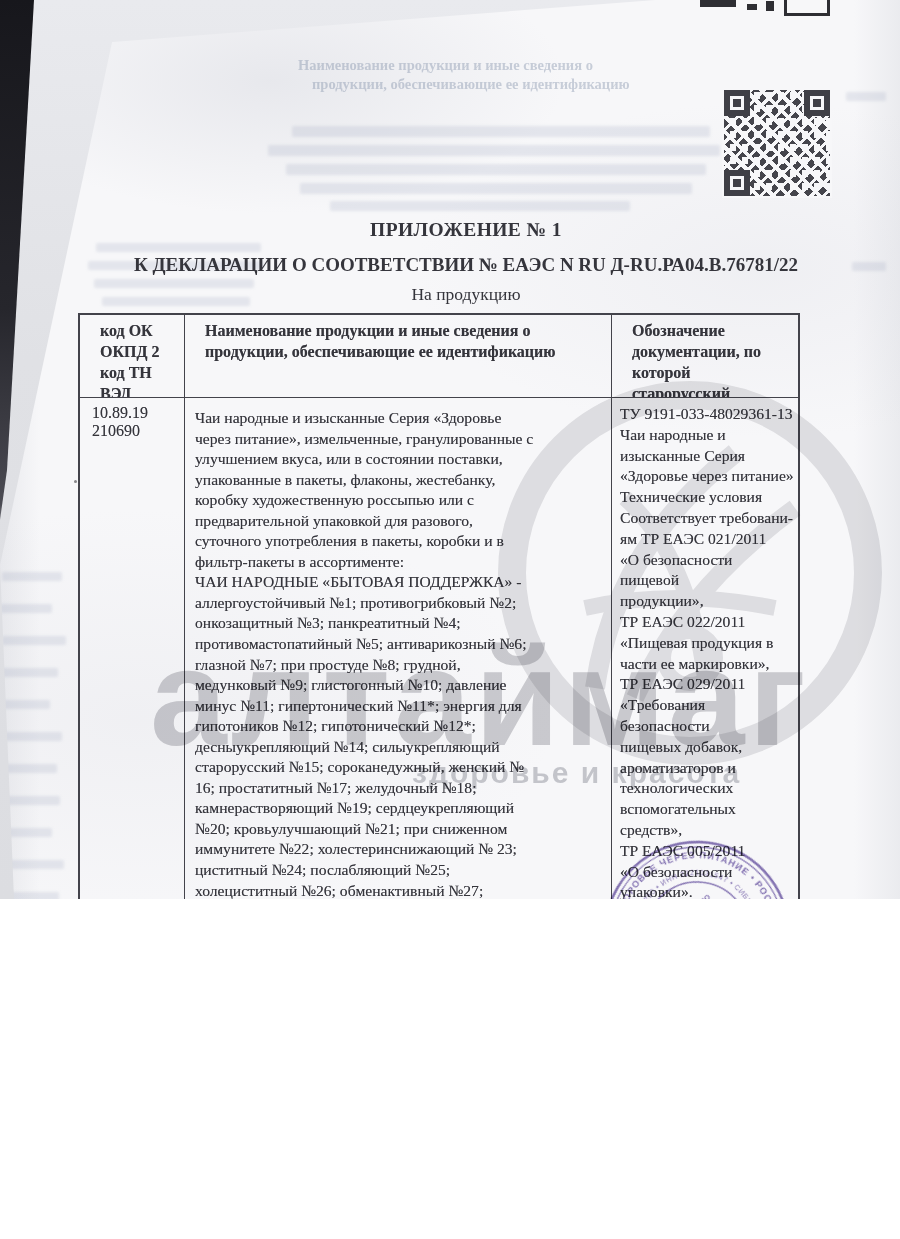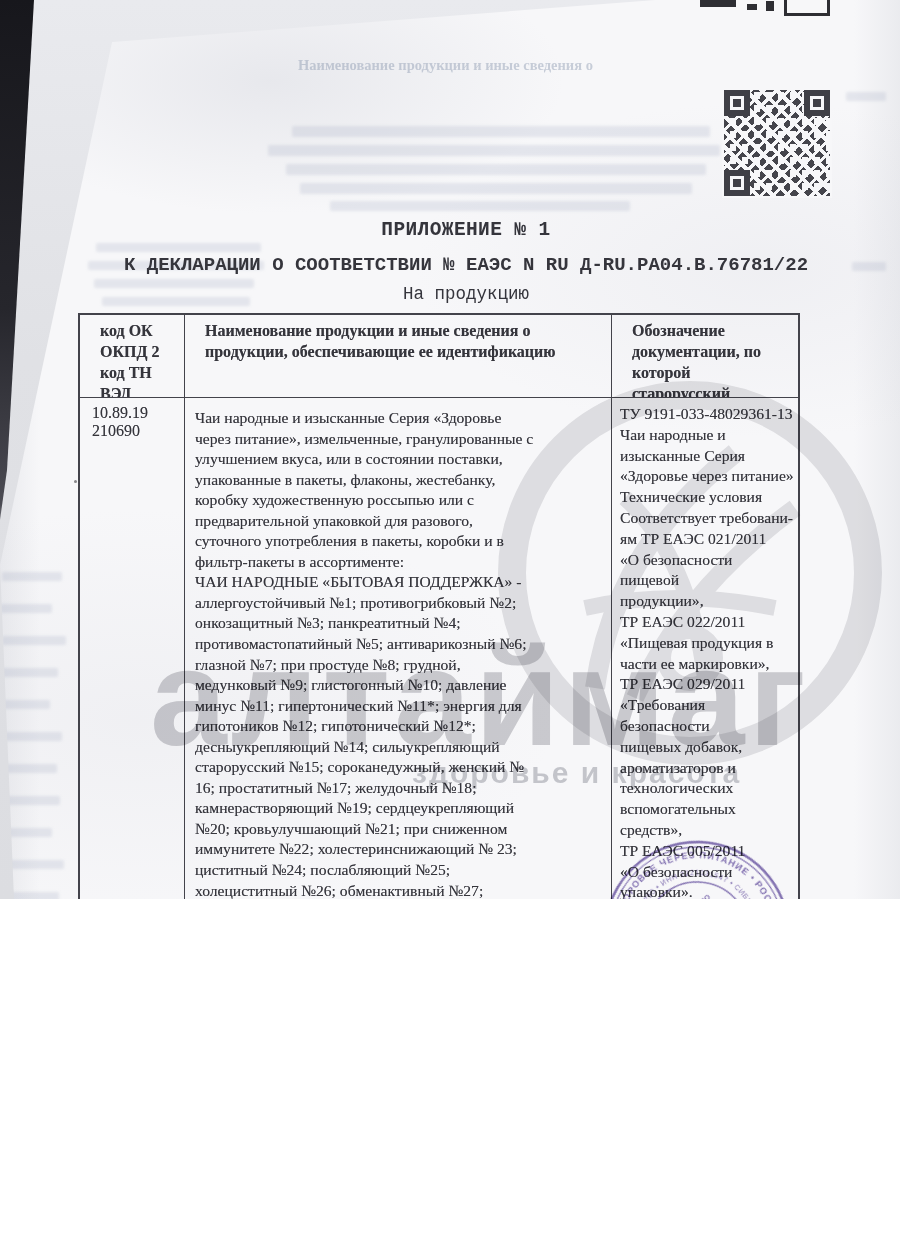--- a/index.html
+++ b/index.html
@@ -10,21 +10,21 @@
     radial-gradient(ellipse 420px 190px at 30% 9%, rgba(208,210,218,.40), transparent 70%),
     radial-gradient(ellipse 500px 240px at 85% 30%, rgba(215,216,224,.25), transparent 70%),
     radial-gradient(ellipse 600px 300px at 15% 80%, rgba(214,215,222,.22), transparent 70%),
     linear-gradient(90deg, rgba(205,207,214,.35) 0, transparent 40px),
     linear-gradient(270deg, rgba(205,207,214,.30) 0, transparent 46px);}
   .tmark{position:absolute;background:#2e2e33;}
   .tmark.outline{background:transparent;border:3px solid #2e2e33;}
   .gbar{position:absolute;background:rgba(128,143,170,.17);filter:blur(1.4px);border-radius:2px;}
   .gbar.dk{background:rgba(95,105,128,.33);filter:blur(.6px);}
   .ghost-text{position:absolute;font-size:14.5px;font-weight:bold;color:rgba(106,122,152,.34);filter:blur(.55px);white-space:nowrap;}
-  .title{position:absolute;left:36px;width:860px;text-align:center;font-weight:bold;font-family:Liberation Mono, monospace;}
+  .title{position:absolute;left:36px;width:860px;text-align:center;font-weight:bold;}
   .title1{top:219px;font-size:19.5px;letter-spacing:.4px;}
   .title2{top:254px;font-size:19px;}
   .title3{top:284px;font-size:17.5px;font-weight:normal;}
   .doc-table{position:absolute;left:78px;top:313px;width:722px;height:905px;display:grid;grid-template-columns:104px 427px 1fr;grid-template-rows:82px 1fr;border:2px solid #43434b;box-sizing:border-box;background:transparent;z-index:3;}
   .cell{border-left:1.6px solid #43434b;border-top:1.6px solid #43434b;box-sizing:border-box;white-space:pre-line;overflow:hidden;text-shadow:0 0 .4px rgba(53,53,60,.55);}
   .cell.first-col{border-left:none;}
   .cell.head{border-top:none;font-weight:bold;font-size:16px;line-height:21px;padding:5px 8px 2px 20px;}
   .cell.b1{font-size:16px;line-height:18px;padding:6px 4px 0 12px;}
   .cell.b2{font-size:15.6px;line-height:20.55px;padding:10px 6px 0 10px;}
   .cell.b3{font-size:15.6px;line-height:20.8px;padding:6px 4px 0 8px;}
@@ -51,20 +51,21 @@
   <div class="dark-wedge"></div>
 
   <div class="paper">
 
     <div class="tmark" style="left:700px;top:0;width:36px;height:7px;"></div>
     <div class="tmark" style="left:747px;top:4px;width:10px;height:6px;"></div>
     <div class="tmark" style="left:766px;top:1px;width:8px;height:10px;"></div>
     <div class="tmark outline" style="left:784px;top:0;width:40px;height:13px;border-top:none;"></div>
 
     <div class="ghost-text" style="left:298px;top:57px;">Наименование продукции и иные сведения о</div>
+    <div class="ghost-text" style="left:312px;top:76px;">продукции, обеспечивающие ее идентификацию</div>
 
     <div class="gbar" style="left:292px;top:126px;width:418px;height:11px;"></div>
     <div class="gbar" style="left:268px;top:145px;width:452px;height:11px;"></div>
     <div class="gbar" style="left:286px;top:164px;width:420px;height:11px;"></div>
     <div class="gbar" style="left:300px;top:183px;width:392px;height:11px;"></div>
     <div class="gbar" style="left:330px;top:201px;width:300px;height:10px;"></div>
     <div class="gbar" style="left:96px;top:243px;width:165px;height:9px;"></div>
     <div class="gbar" style="left:88px;top:261px;width:176px;height:9px;"></div>
     <div class="gbar" style="left:94px;top:279px;width:160px;height:9px;"></div>
     <div class="gbar" style="left:102px;top:297px;width:148px;height:9px;"></div>

